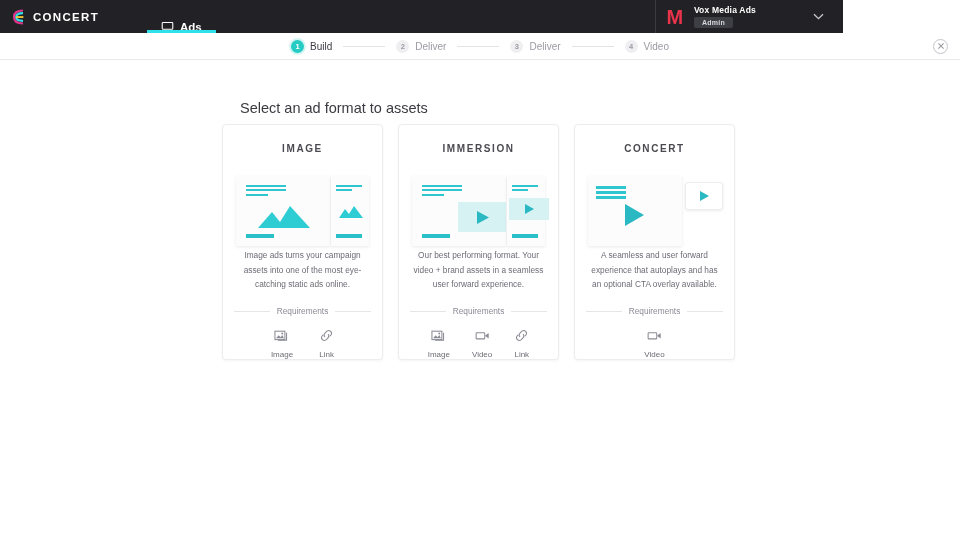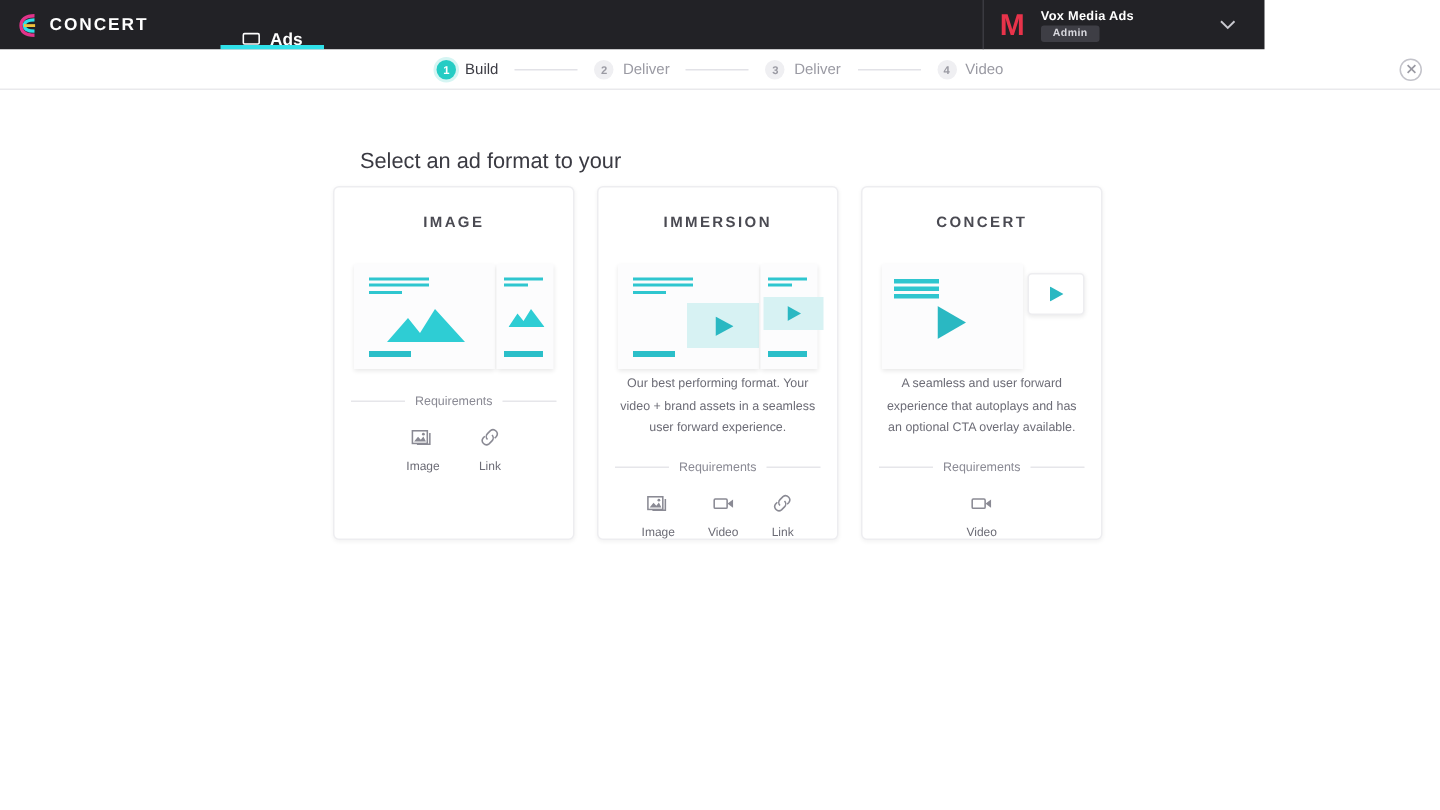--- a/index.html
+++ b/index.html
@@ -265,21 +265,21 @@
 
   <div class="close-btn">
     <svg width="8" height="8" viewBox="0 0 8 8">
       <path d="M1.4 1.4 L6.6 6.6 M6.6 1.4 L1.4 6.6" stroke="#9a9aa3" stroke-width="1.1" fill="none"></path>
     </svg>
   </div>
 </div>
 
 <div class="main">
 
-  <h1 class="page-title">Select an ad format to your</h1>
+  <h1 class="page-title">Select an ad format to assets</h1>
 
   <div class="cards">
 
     <div class="card">
       <div class="card-title">IMAGE</div>
 
       <div class="illus">
         <div class="panel-lg">
           <div class="tline" style="left:10px;top:9px;width:40px;height:2px;"></div>
           <div class="tline" style="left:10px;top:13px;width:40px;height:2px;"></div>
@@ -292,20 +292,21 @@
         <div class="panel-sm">
           <div class="tline" style="left:5px;top:9px;width:26px;height:2px;"></div>
           <div class="tline" style="left:5px;top:13px;width:16px;height:2px;"></div>
           <svg class="mountain" style="left:8px;top:30px;" width="24" height="12" viewBox="0 0 24 12">
             <path d="M0 12 L6 3 L10 8 L15 0 L24 12 Z" fill="#2ecdd4"></path>
           </svg>
           <div class="bar" style="left:5px;top:58px;width:26px;height:4px;"></div>
         </div>
       </div>
 
+      <div class="card-desc">Image ads turns your campaign assets into one of the most eye-catching static ads online.</div>
 
       <div class="req-head">
         <span class="ln"></span>
         <span class="txt">Requirements</span>
         <span class="ln"></span>
       </div>
 
       <div class="req-items">
         <div class="req-item">
           <span>

